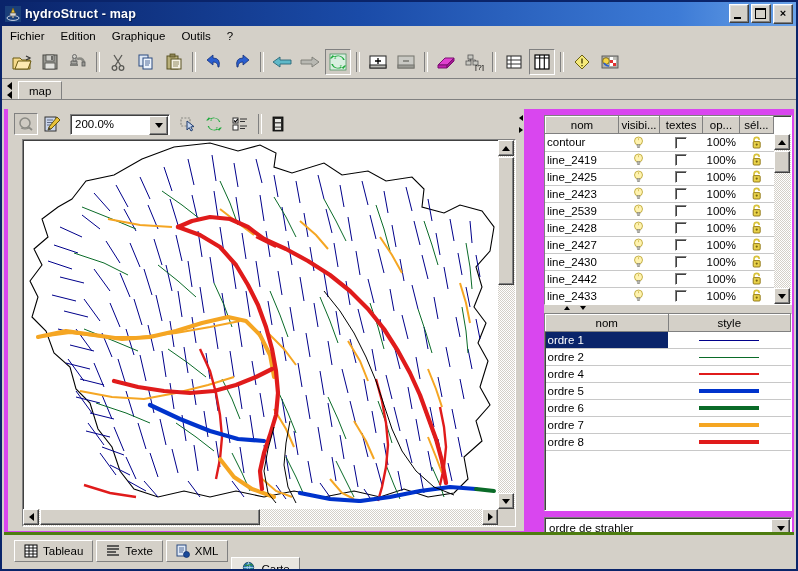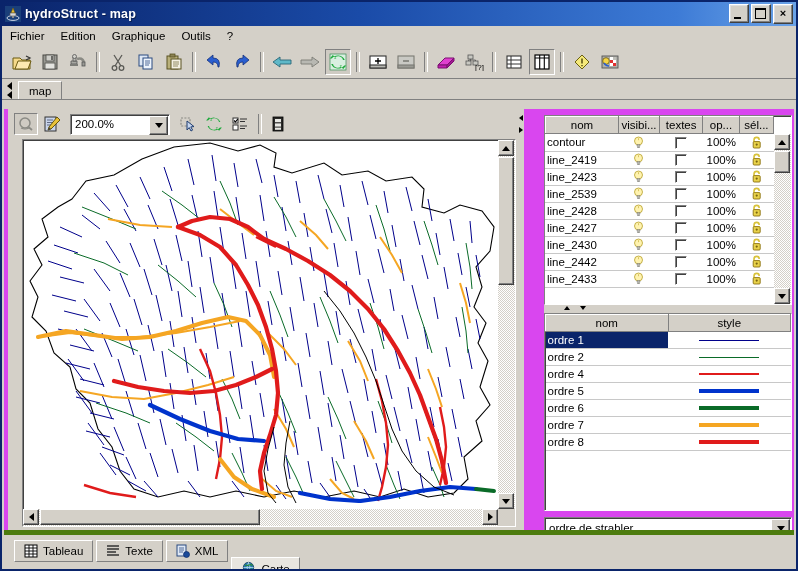--- a/index.html
+++ b/index.html
@@ -231,21 +231,21 @@
     background:#d4d0c8;
     border:1px solid #fff;border-right-color:#404040;border-bottom-color:#404040;
     box-shadow:inset -1px -1px 0 #808080;
     display:flex;align-items:center;justify-content:center;
   }
 
   
   .bottomtabs{
     position:absolute;left:2px;right:2px;bottom:2px;height:32px;
     background:#d4d0c8;display:flex;align-items:center;padding-left:10px;
-    border-top:5px solid #4d7c0f;
+    border-top:3px solid #4d7c0f;
   }
   .btab{
     height:22px;display:flex;align-items:center;gap:5px;
     padding:0 9px;margin-right:3px;box-sizing:border-box;
     border:1px solid #fff;border-right-color:#808080;border-bottom-color:#808080;
     background:#d4d0c8;font-size:11.5px;
   }
   .btab.active{
     background:#e8e5df;
     border:1px solid #fff;border-right-color:#808080;border-bottom-color:#d4d0c8;
@@ -914,20 +914,36 @@
                     </svg></td>
                   <td class="c-center"><span class="chk"></span></td>
                   <td class="c-center c-op">100%</td>
                   <td class="c-center"><svg class="lock" viewBox="0 0 13 13">
                       <path d="M4 6 v-2 a2.6 2.6 0 0 1 5.2 0" fill="none" stroke="#d8c23a" stroke-width="1.6"></path>
                       <rect x="3.2" y="5.6" width="7" height="6.4" rx="1" fill="#e8d24a" stroke="#8a7010" stroke-width=".9"></rect>
                       <circle cx="6.7" cy="8.6" r="1.1" fill="#7a6410"></circle>
                     </svg></td>
                 </tr>
                 <tr>
+                  <td class="c-name">line_2425</td>
+                  <td class="c-center"><svg class="bulb" viewBox="0 0 11 13">
+                      <circle cx="5.5" cy="5" r="4" fill="#fff3b0" stroke="#b8a02a" stroke-width=".8"></circle>
+                      <path d="M4 8.6 h3 v1.6 h-3 z" fill="#c8c8c2" stroke="#7a7a74" stroke-width=".6"></path>
+                      <path d="M4.2 10.6 h2.6 v1.4 h-2.6 z" fill="#9a9a94"></path>
+                      <path d="M5.5 2.2 v2" stroke="#c8b040" stroke-width=".7"></path>
+                    </svg></td>
+                  <td class="c-center"><span class="chk"></span></td>
+                  <td class="c-center c-op">100%</td>
+                  <td class="c-center"><svg class="lock" viewBox="0 0 13 13">
+                      <path d="M4 6 v-2 a2.6 2.6 0 0 1 5.2 0" fill="none" stroke="#d8c23a" stroke-width="1.6"></path>
+                      <rect x="3.2" y="5.6" width="7" height="6.4" rx="1" fill="#e8d24a" stroke="#8a7010" stroke-width=".9"></rect>
+                      <circle cx="6.7" cy="8.6" r="1.1" fill="#7a6410"></circle>
+                    </svg></td>
+                </tr>
+                <tr>
                   <td class="c-name">line_2423</td>
                   <td class="c-center"><svg class="bulb" viewBox="0 0 11 13">
                       <circle cx="5.5" cy="5" r="4" fill="#fff3b0" stroke="#b8a02a" stroke-width=".8"></circle>
                       <path d="M4 8.6 h3 v1.6 h-3 z" fill="#c8c8c2" stroke="#7a7a74" stroke-width=".6"></path>
                       <path d="M4.2 10.6 h2.6 v1.4 h-2.6 z" fill="#9a9a94"></path>
                       <path d="M5.5 2.2 v2" stroke="#c8b040" stroke-width=".7"></path>
                     </svg></td>
                   <td class="c-center"><span class="chk"></span></td>
                   <td class="c-center c-op">100%</td>
                   <td class="c-center"><svg class="lock" viewBox="0 0 13 13">

